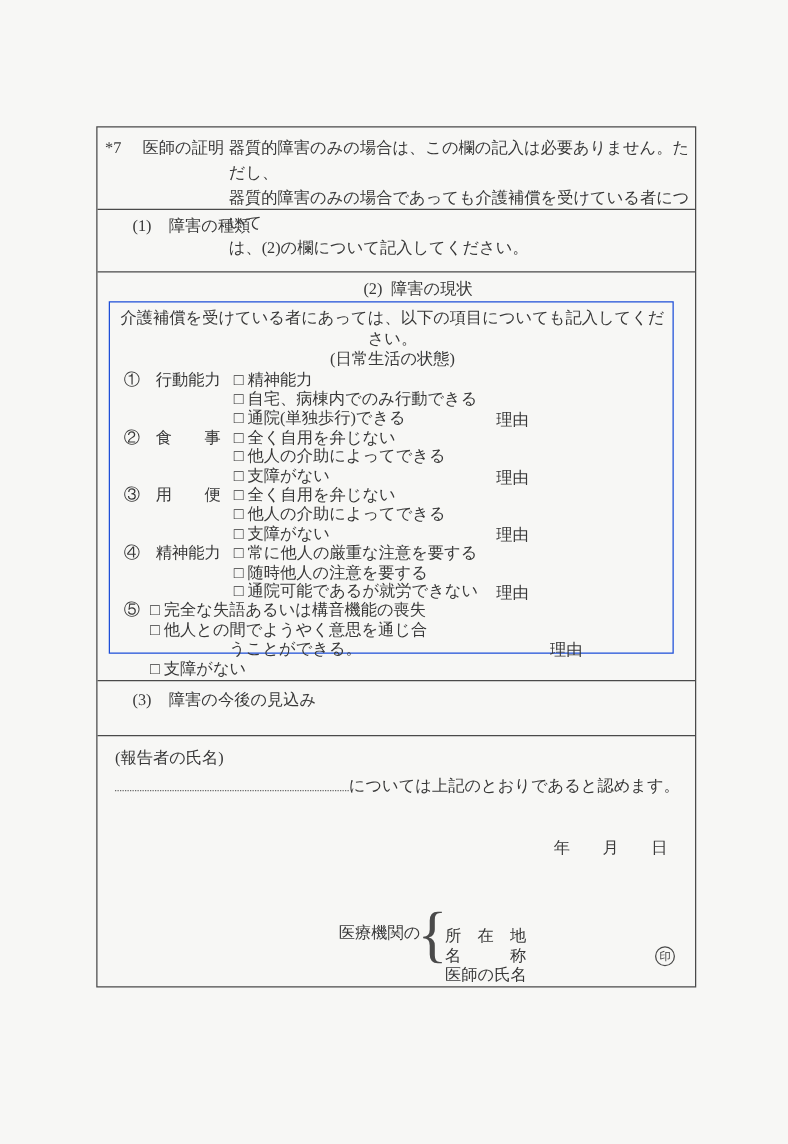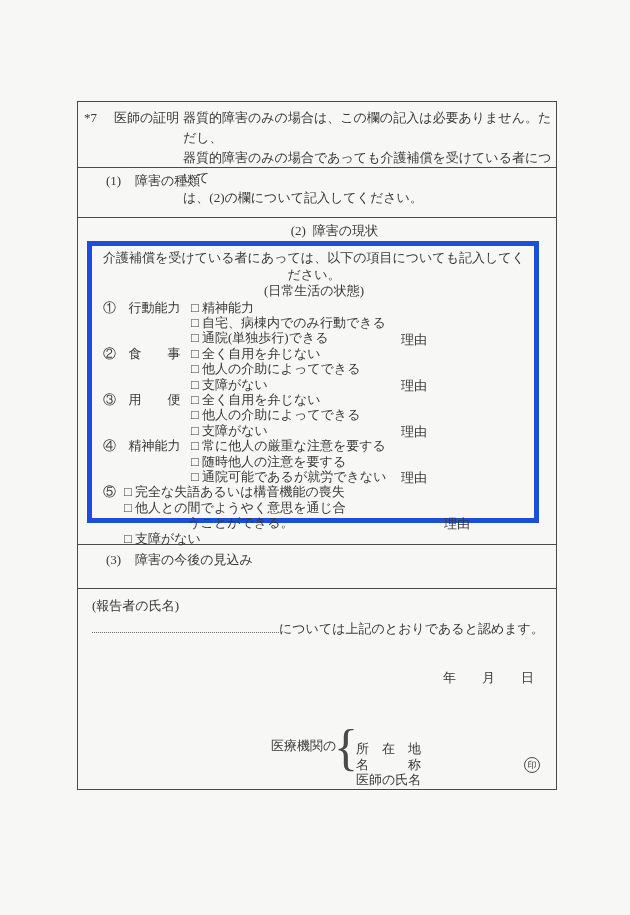--- a/index.html
+++ b/index.html
@@ -21,21 +21,21 @@
   .hdr-marker { width:30px; }
   .hdr-title  { width:69px; }
   .hdr-notes  { flex:1; }
   .row-s1 { height:50px; padding:4px 0 0 28px; }
   .row-s2 { height:327px; padding:4px 0 0 28px; position:relative;text-align:center; }
   .row-s3 { height:44px; padding:6px 0 0 28px; }
   .sec-num { display:inline-block; width:29px; }
   .inner-box {
     position:absolute; left:9px; top:23px;
     width:452px; height:282px;
-    border:5px solid #1d4ed8;
+    border:1px solid #1d4ed8;
     padding:4px 4px 0 6px;
   }
   .care-note, .sub-note { line-height:16.5px; }
   .item { position:relative; display:flex; line-height:15.4px; }
   .i-num { width:23px; }
   .i-ability { width:67px; }
   .i-opts { flex:1; }
   .opt { display:flex; }
   .cb { width:14px; }
   .opt-txt { white-space:pre-line; }

